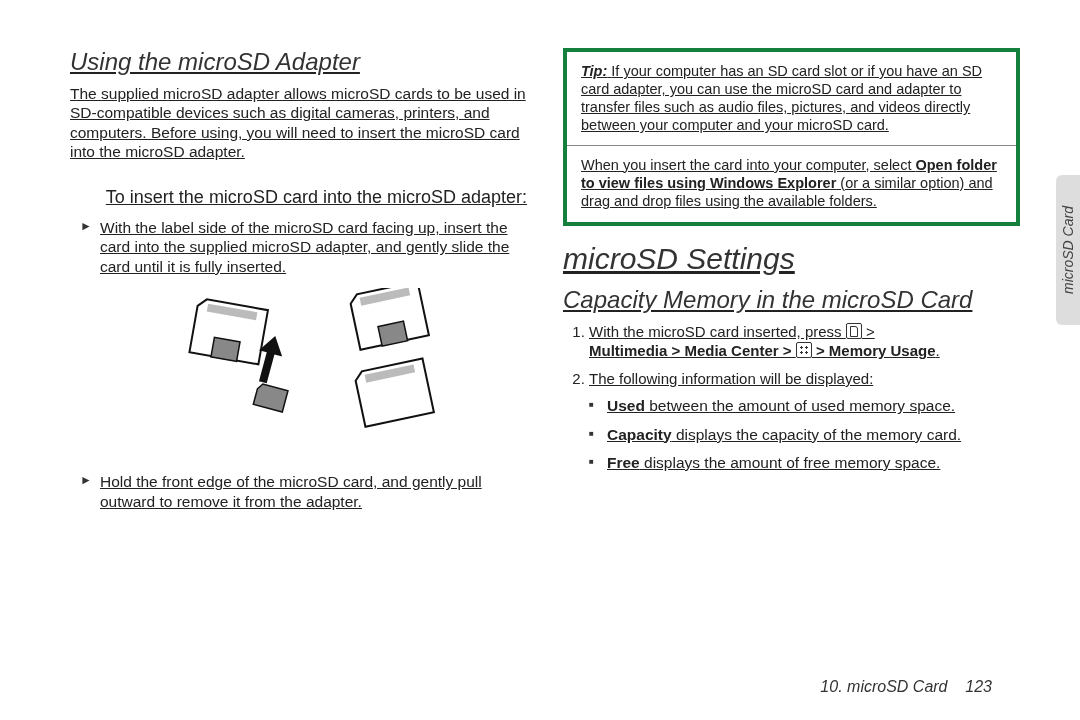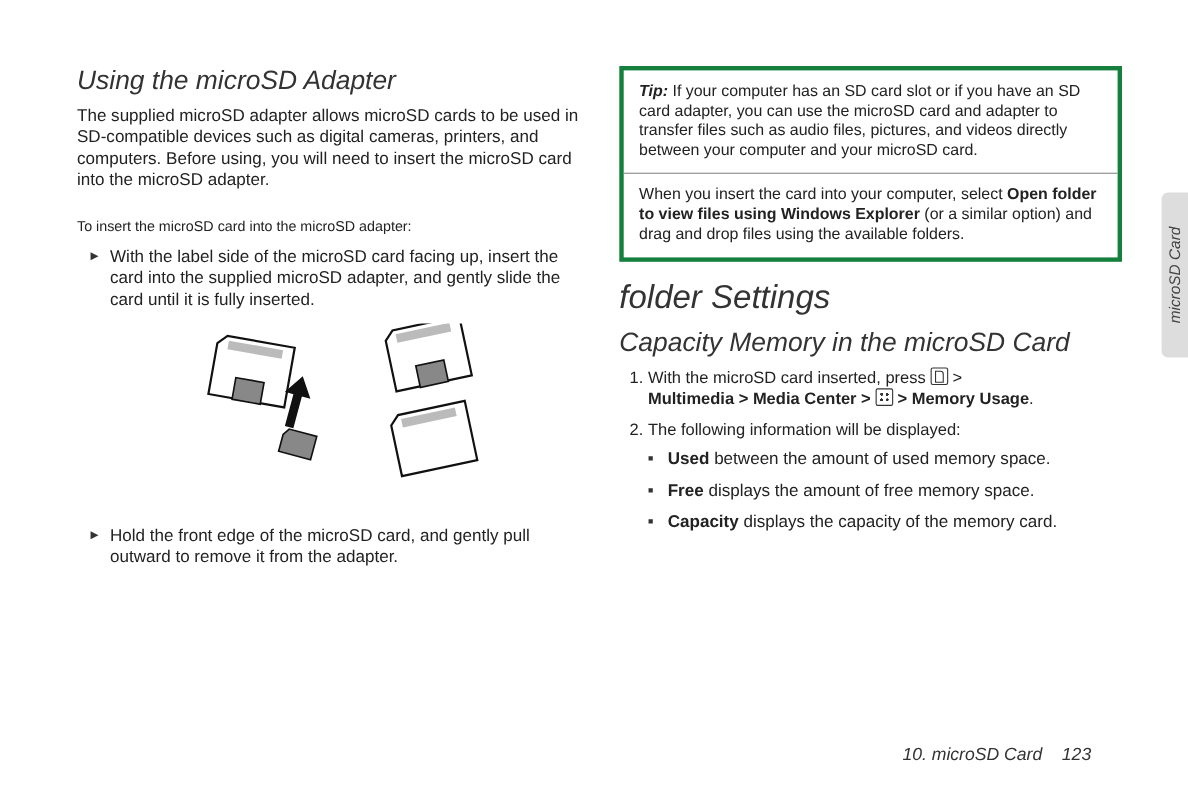--- a/index.html
+++ b/index.html
@@ -8,22 +8,23 @@
     font-family: Arial, Helvetica, sans-serif;
     background: #fff;
     color: #222;
     width: 1080px;
     height: 720px;
     overflow: hidden;
     position: relative;
   }
   .page {
     display: flex;
-    padding: 60px 60px 0 70px;
+    padding: 48px 60px 0 70px;
     gap: 36px;
+    text-decoration: underline;
   }
   .col {
     flex: 1;
     min-width: 0;
   }
   h2.section {
     font-style: italic;
     font-weight: normal;
     font-size: 24px;
     margin: 0 0 8px 0;
@@ -35,22 +36,23 @@
     font-size: 30px;
     margin: 16px 0 10px 0;
     color: #333;
   }
   p {
     margin: 0 0 24px 0;
     font-size: 15.5px;
     line-height: 1.25;
   }
   .lead-in {
-    font-size: 13px;
+    font-size: 18px;
     margin: 6px 0 10px 0;
+    text-align: right;
   }
   .bullets {
     margin: 0 0 12px 0;
     padding: 0 0 0 30px;
   }
   .bullets li {
     list-style: none;
     position: relative;
     font-size: 15.5px;
     line-height: 1.25;
@@ -223,35 +225,35 @@
       <div>
         <span class="tip-label">Tip:</span>
         <span>If your computer has an SD card slot or if you have an SD card adapter, you can use the microSD card and adapter to transfer files such as audio files, pictures, and videos directly between your computer and your microSD card.</span>
       </div>
       <hr>
       <div>
         <span>When you insert the card into your computer, select </span><span class="bold">Open folder to view files using Windows Explorer</span><span> (or a similar option) and drag and drop files using the available folders.</span>
       </div>
     </div>
 
-    <h1 class="big">folder Settings</h1>
+    <h1 class="big">microSD Settings</h1>
     <h2 class="section">Capacity Memory in the microSD Card</h2>
 
     <ol class="ol">
       <li>
         <span>With the microSD card inserted, press </span><span class="icon-box sd"></span><span> &gt; </span><br>
         <span class="bold">Multimedia &gt; Media Center &gt; </span><span class="icon-box dots"></span><span class="bold"> &gt; Memory Usage</span><span>.</span>
       </li>
       <li>The following information will be displayed:</li>
     </ol>
 
     <ul class="sqbullets">
       <li><span class="bold">Used</span><span> between the amount of used memory space.</span></li>
+      <li><span class="bold">Capacity</span><span> displays the capacity of the memory card.</span></li>
       <li><span class="bold">Free</span><span> displays the amount of free memory space.</span></li>
-      <li><span class="bold">Capacity</span><span> displays the capacity of the memory card.</span></li>
     </ul>
   </div>
 </div>
 
 <div class="footer">
   <span>10. microSD Card</span>&nbsp;&nbsp;&nbsp;&nbsp;<span>123</span>
 </div>
 
 <div class="side-tab">
   <span>microSD Card</span>

